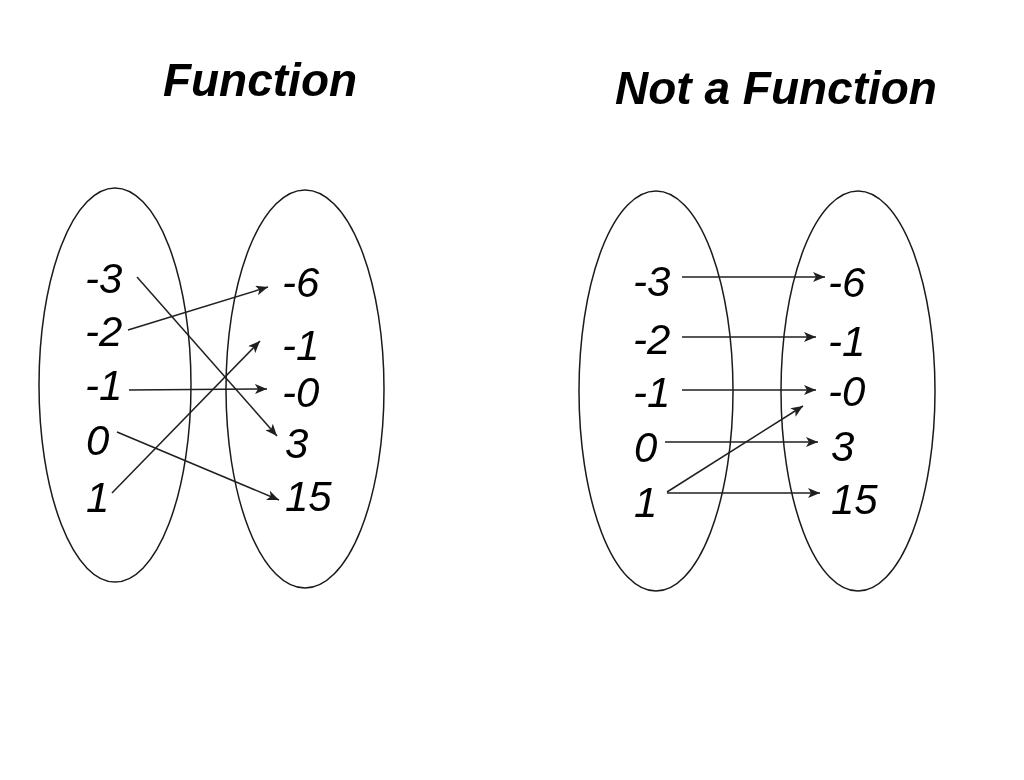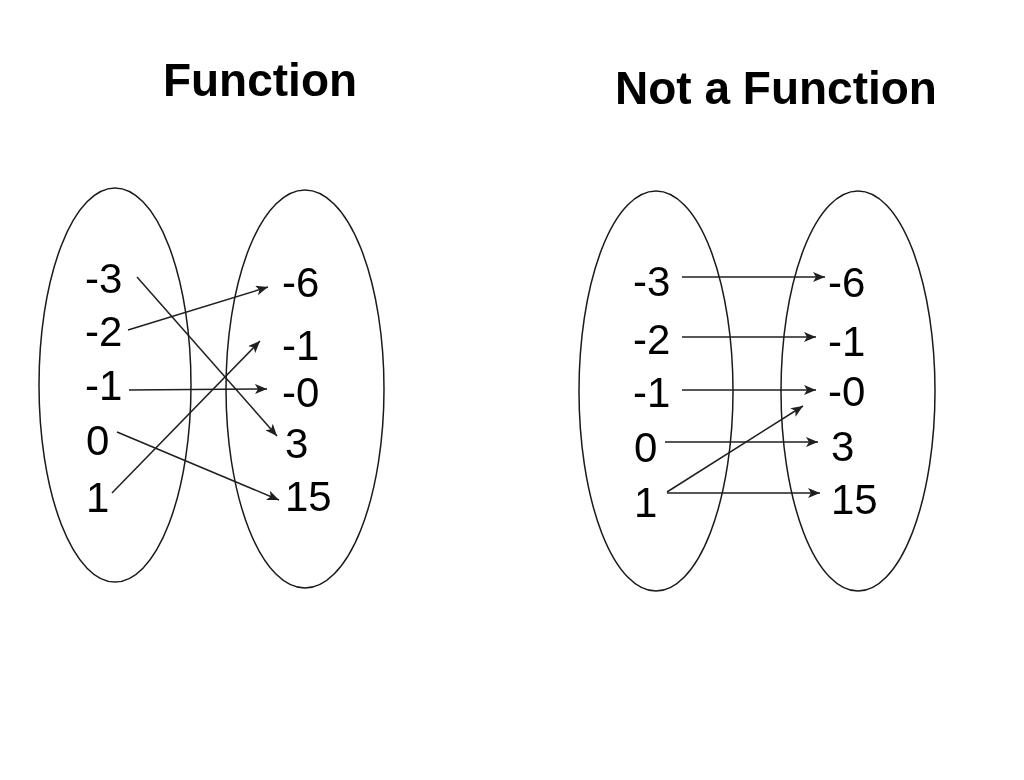--- a/index.html
+++ b/index.html
@@ -7,20 +7,21 @@
     padding: 0;
     background: #ffffff;
   }
   .slide {
     position: relative;
     width: 1024px;
     height: 780px;
     background: #ffffff;
     overflow: hidden;
     font-family: "Liberation Sans", sans-serif;
+    font-style: italic;
   }
   svg text {
     fill: #000000;
     font-family: "Liberation Sans", sans-serif;
   }
   .diagram-title {
     font-size: 46px;
     font-weight: bold;
   }
   .num-label {

